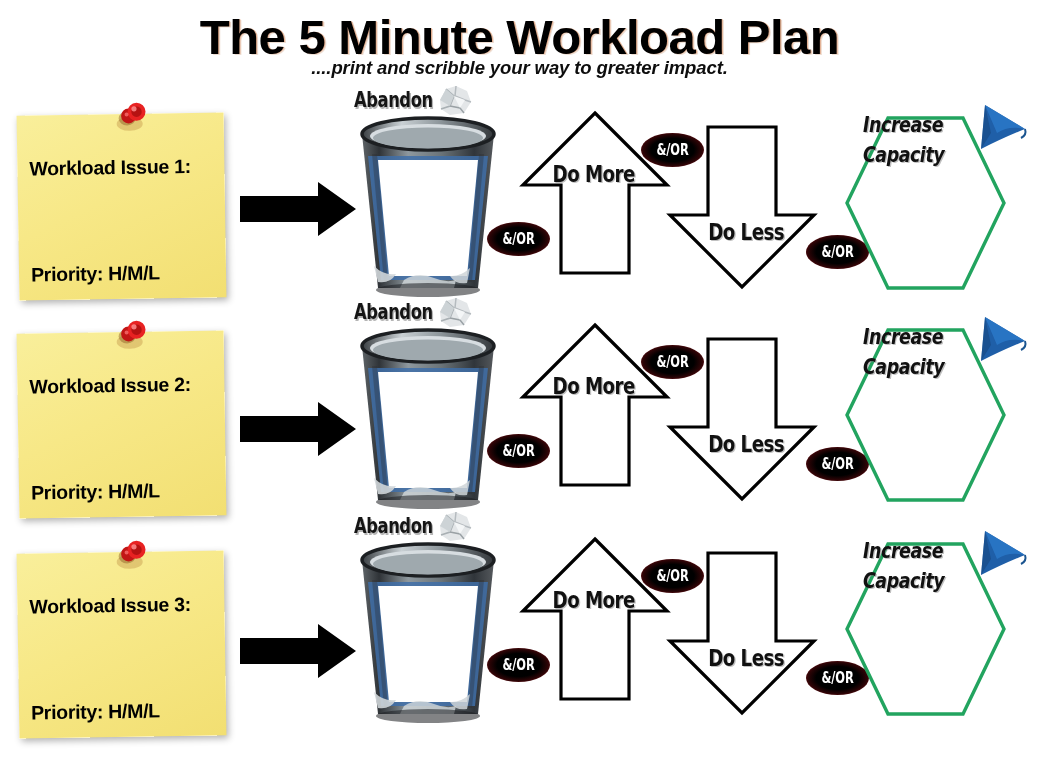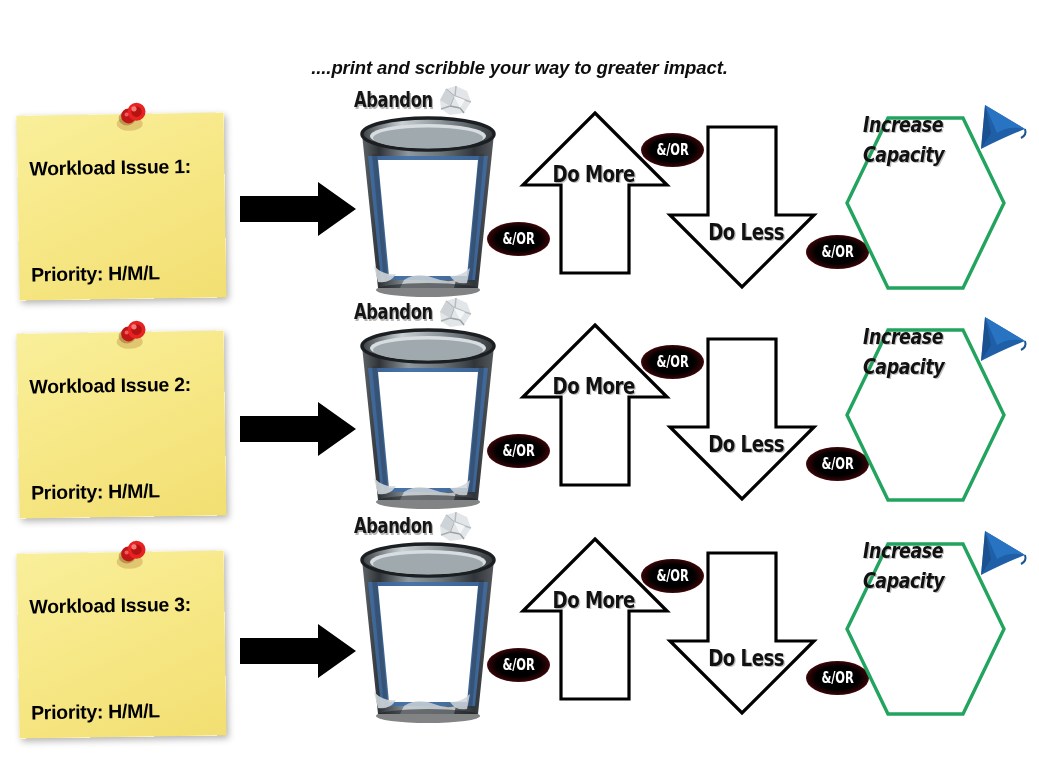--- a/index.html
+++ b/index.html
@@ -97,20 +97,21 @@
   }
   .flag{position:absolute;width:54px;height:50px;}
 
   
   #footer{left:0;top:726px;width:1039px;height:53px;}
 </style>
 </head>
 <body>
 
 <div class="abs" id="header">
+  <div id="poster-title">The 5 Minute Workload Plan</div>
   <div id="poster-subtitle">....print and scribble your way to greater impact.</div>
 </div>
 
 <div id="rows-container">
     <div class="abs" style="left: 0px; top: 102px; width: 1039px; height: 200px;">
 
     <div class="abs sticky" style="left:18px;top:12px;">
       <div class="sticky-inner">
         <div class="pin">
 <svg width="42" height="40" viewBox="0 0 42 40">

